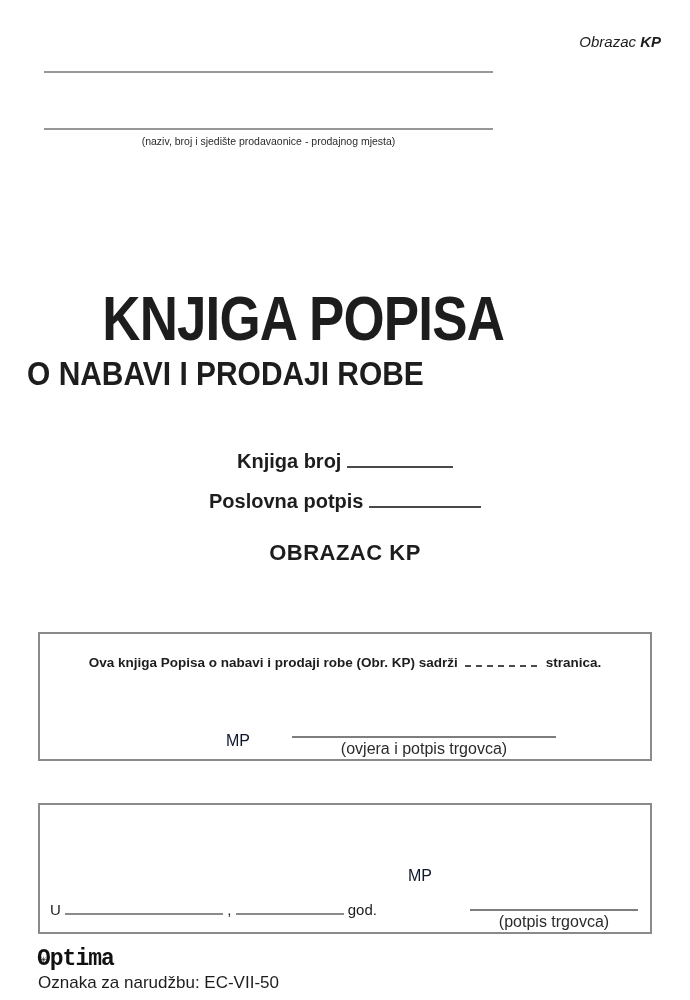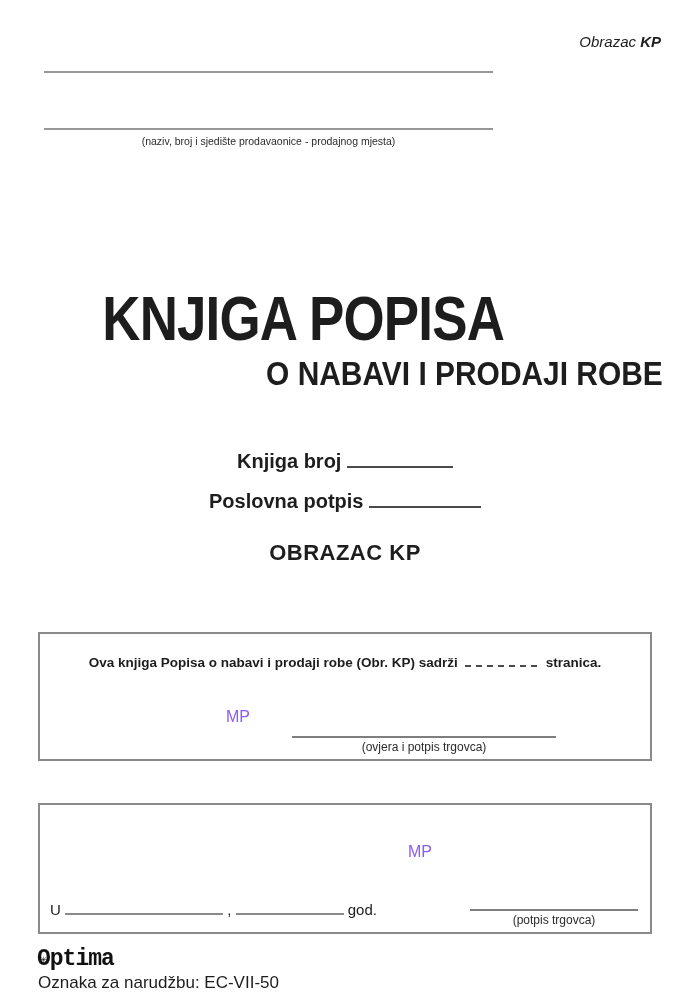--- a/index.html
+++ b/index.html
@@ -18,48 +18,48 @@
 
   
   .hline { position:absolute; left:44px; width:449px; height:2px; background:#979797; }
   .hline1 { top:71px; } .hline2 { top:128px; }
   .hcap { position:absolute; left:44px; width:449px; text-align:center; font-size:10.5px; color:#2b2b2b; }
   .hcap1 { top:78px; } .hcap2 { top:135px; }
 
   
   .title-main { position:absolute; left:0; top:287px; width:606px; text-align:center; }
   .title-main span { display:inline-block; font-size:63px; font-weight:bold; line-height:1; letter-spacing:-1px; transform:scaleX(0.84); transform-origin:center; white-space:nowrap; }
-  .title-sub { position:absolute; left:0; top:356px; width:690px; text-align:right;padding-left:40px; }
+  .title-sub { position:absolute; left:0; top:356px; width:690px; text-align:left; }
   .title-sub span { display:inline-block; font-size:34px; font-weight:bold; line-height:1; transform:scaleX(0.88); transform-origin:center; white-space:nowrap; }
 
   
   .center-row { position:absolute; left:0; width:690px; text-align:center; font-size:20px;font-weight:bold; }
   .row-knjiga { top:450px; } .row-godina { top:490px; }
   .blank { display:inline-block; height:15px; border-bottom:2px solid #4a4a4a; vertical-align:baseline; }
   .blank-knjiga { width:106px; } .blank-godina { width:112px; }
 
   .obrazac-heading { position:absolute; left:0; top:540px; width:690px; text-align:center; font-size:22px; font-weight:bold; letter-spacing:0.5px; }
 
   
   .box { position:absolute; left:38px; width:614px; border:2px solid #8a8a8a; background:#fff; }
   .box1 { top:632px; height:129px;padding-left:40px; }
   .box2 { top:803px; height:131px; }
 
   .sentence { position:absolute; left:14px; right:14px; top:21px; display:flex; justify-content:center; align-items:baseline; white-space:nowrap; font-weight:bold; font-size:13.5px; }
   .dashed-blank { width:74px; height:12px; margin:0 7px;
     background:repeating-linear-gradient(90deg,#4a4a4a 0 6px,transparent 6px 11px) bottom left / 100% 2px no-repeat; }
 
-  .mp { position:absolute; font-size:16px; color:#8b5cf6; }
+  .mp { position:absolute; font-size:16px; color:#0f172a;margin-top:24px; }
   .mp1 { left:186px; top:74px; }
   .mp2 { left:368px; top:38px; }
 
   .sig-line { position:absolute; height:2px; background:#7e7e7e; }
   .sig1-line { left:252px; top:102px; width:264px; }
   .sig2-line { left:430px; top:104px; width:168px; }
-  .sig-cap { position:absolute; text-align:center; font-size:12px; color:#2b2b2b; }
+  .sig-cap { position:absolute; text-align:center; font-size:16px; color:#2b2b2b; }
   .sig1-cap { left:252px; top:106px; width:264px; }
   .sig2-cap { left:430px; top:108px; width:168px; }
 
   .place-row { position:absolute; left:10px; top:96px; font-size:15px; white-space:nowrap; }
   .place-row .blank { border-bottom-color:#8a8a8a; border-bottom-width:2px; height:12px; }
   .blank-place { width:158px; } .blank-date { width:108px; }
 
   
   .logo { position:absolute; left:37px; top:946px; font-family:"Liberation Mono", monospace; font-weight:bold; font-size:23px; letter-spacing:-1px; color:#111; }
   .logo-o { position:relative; display:inline-block; }

